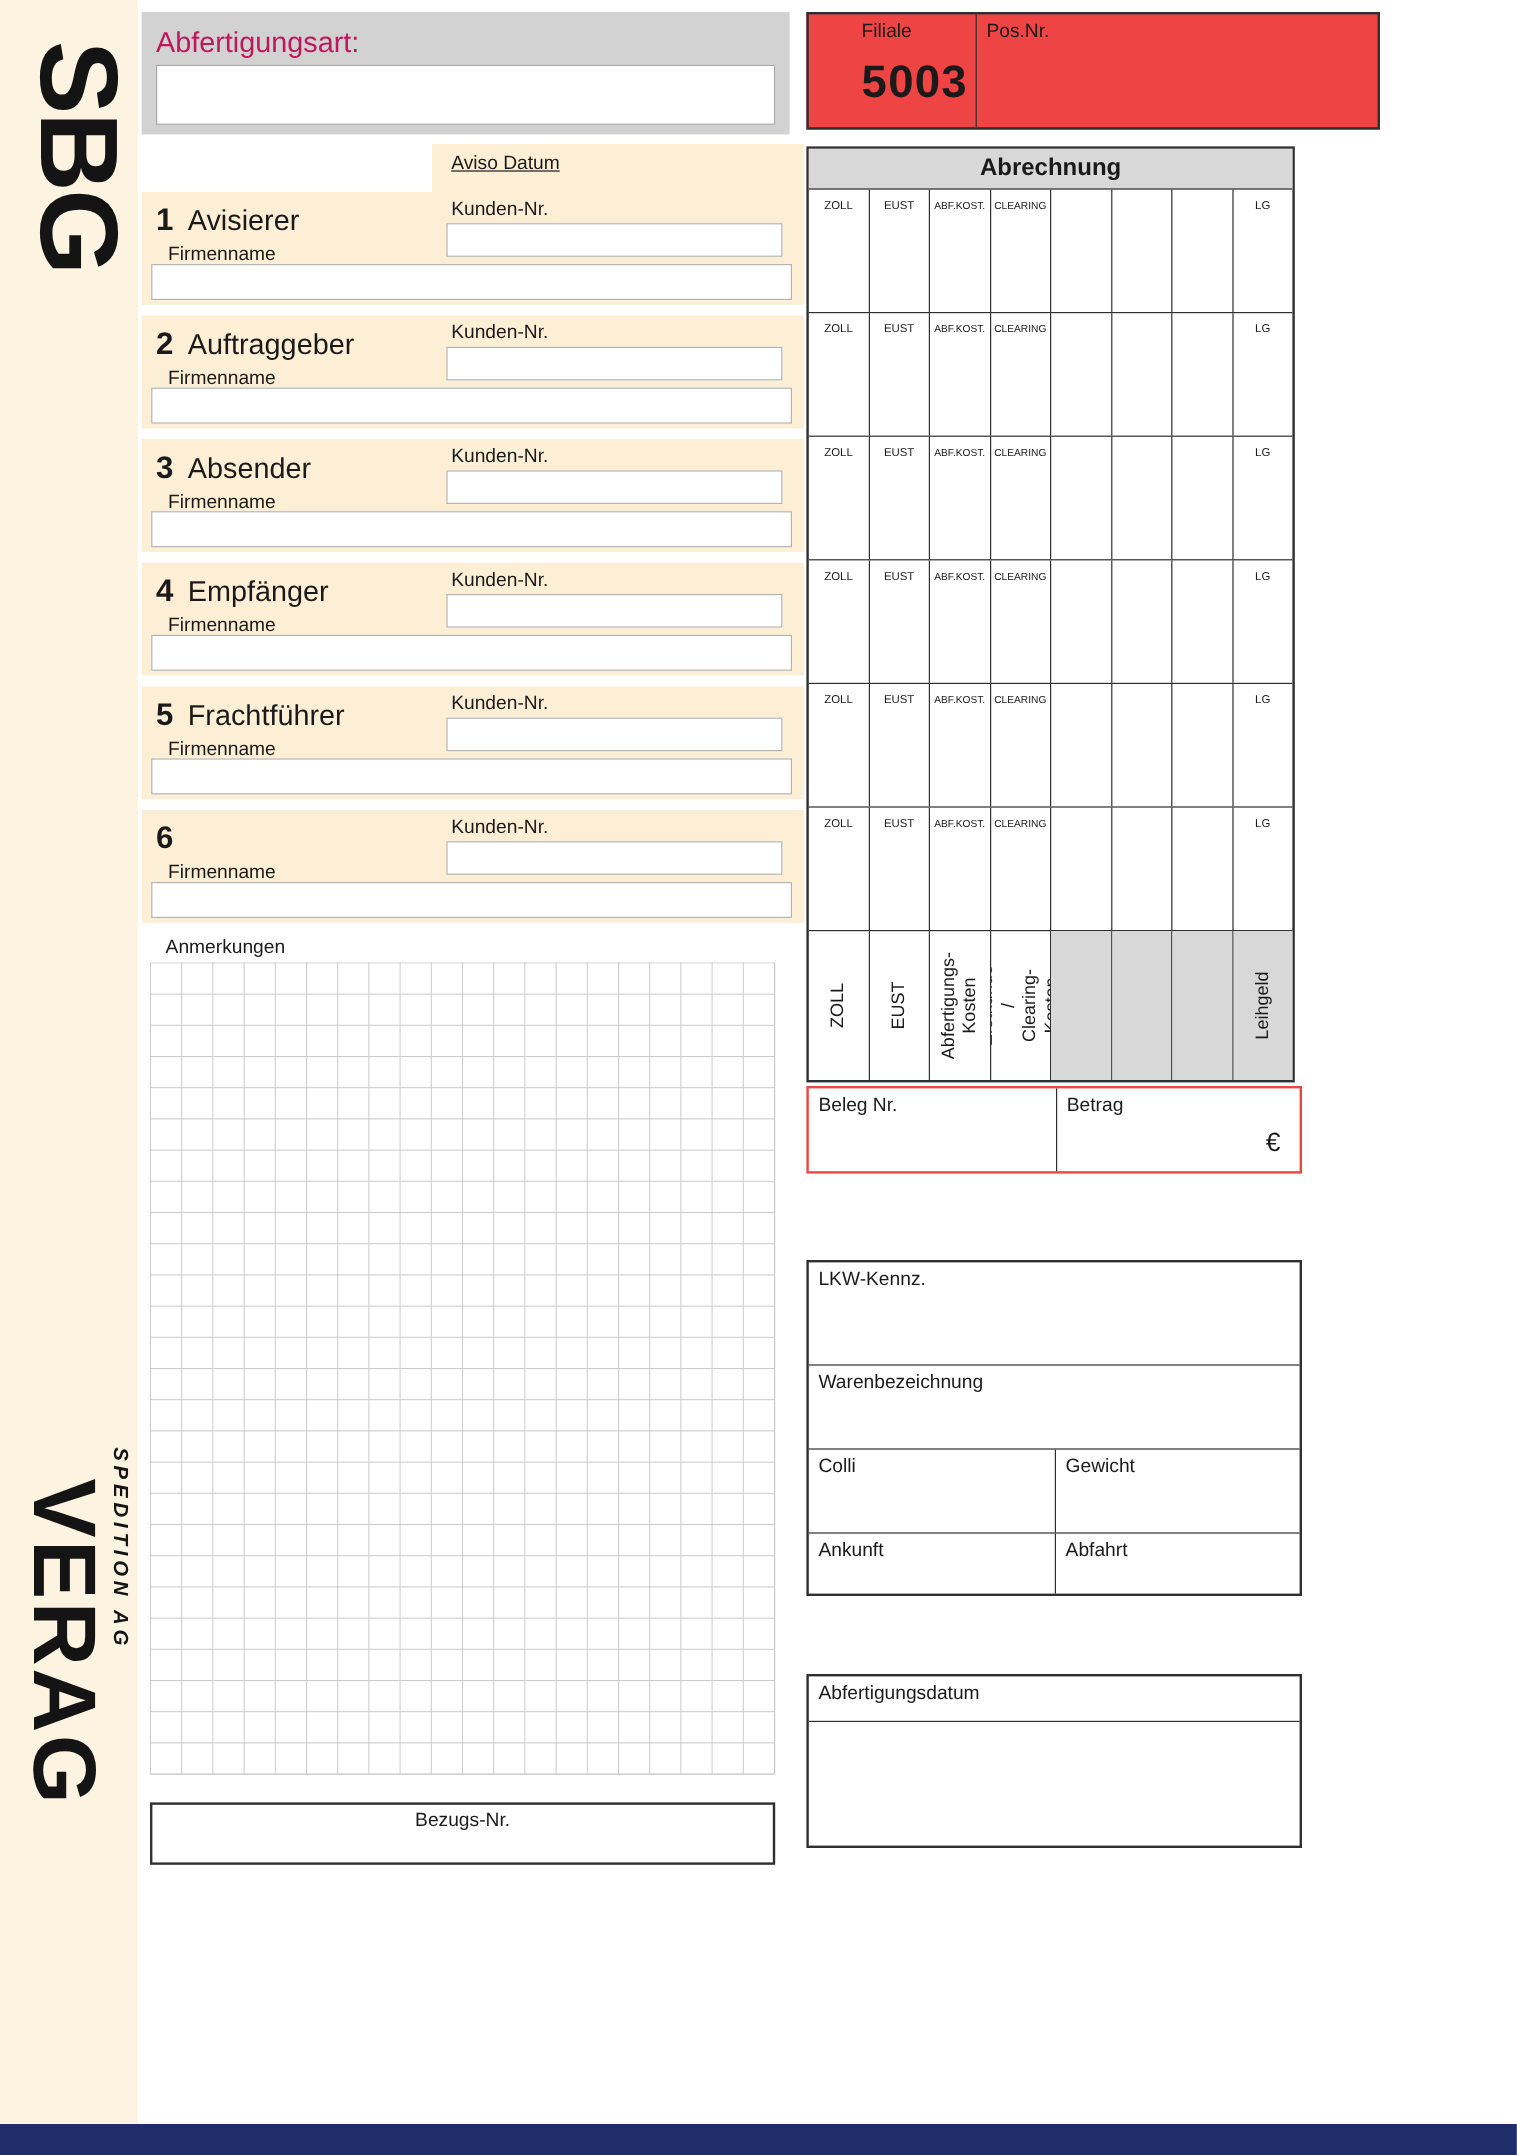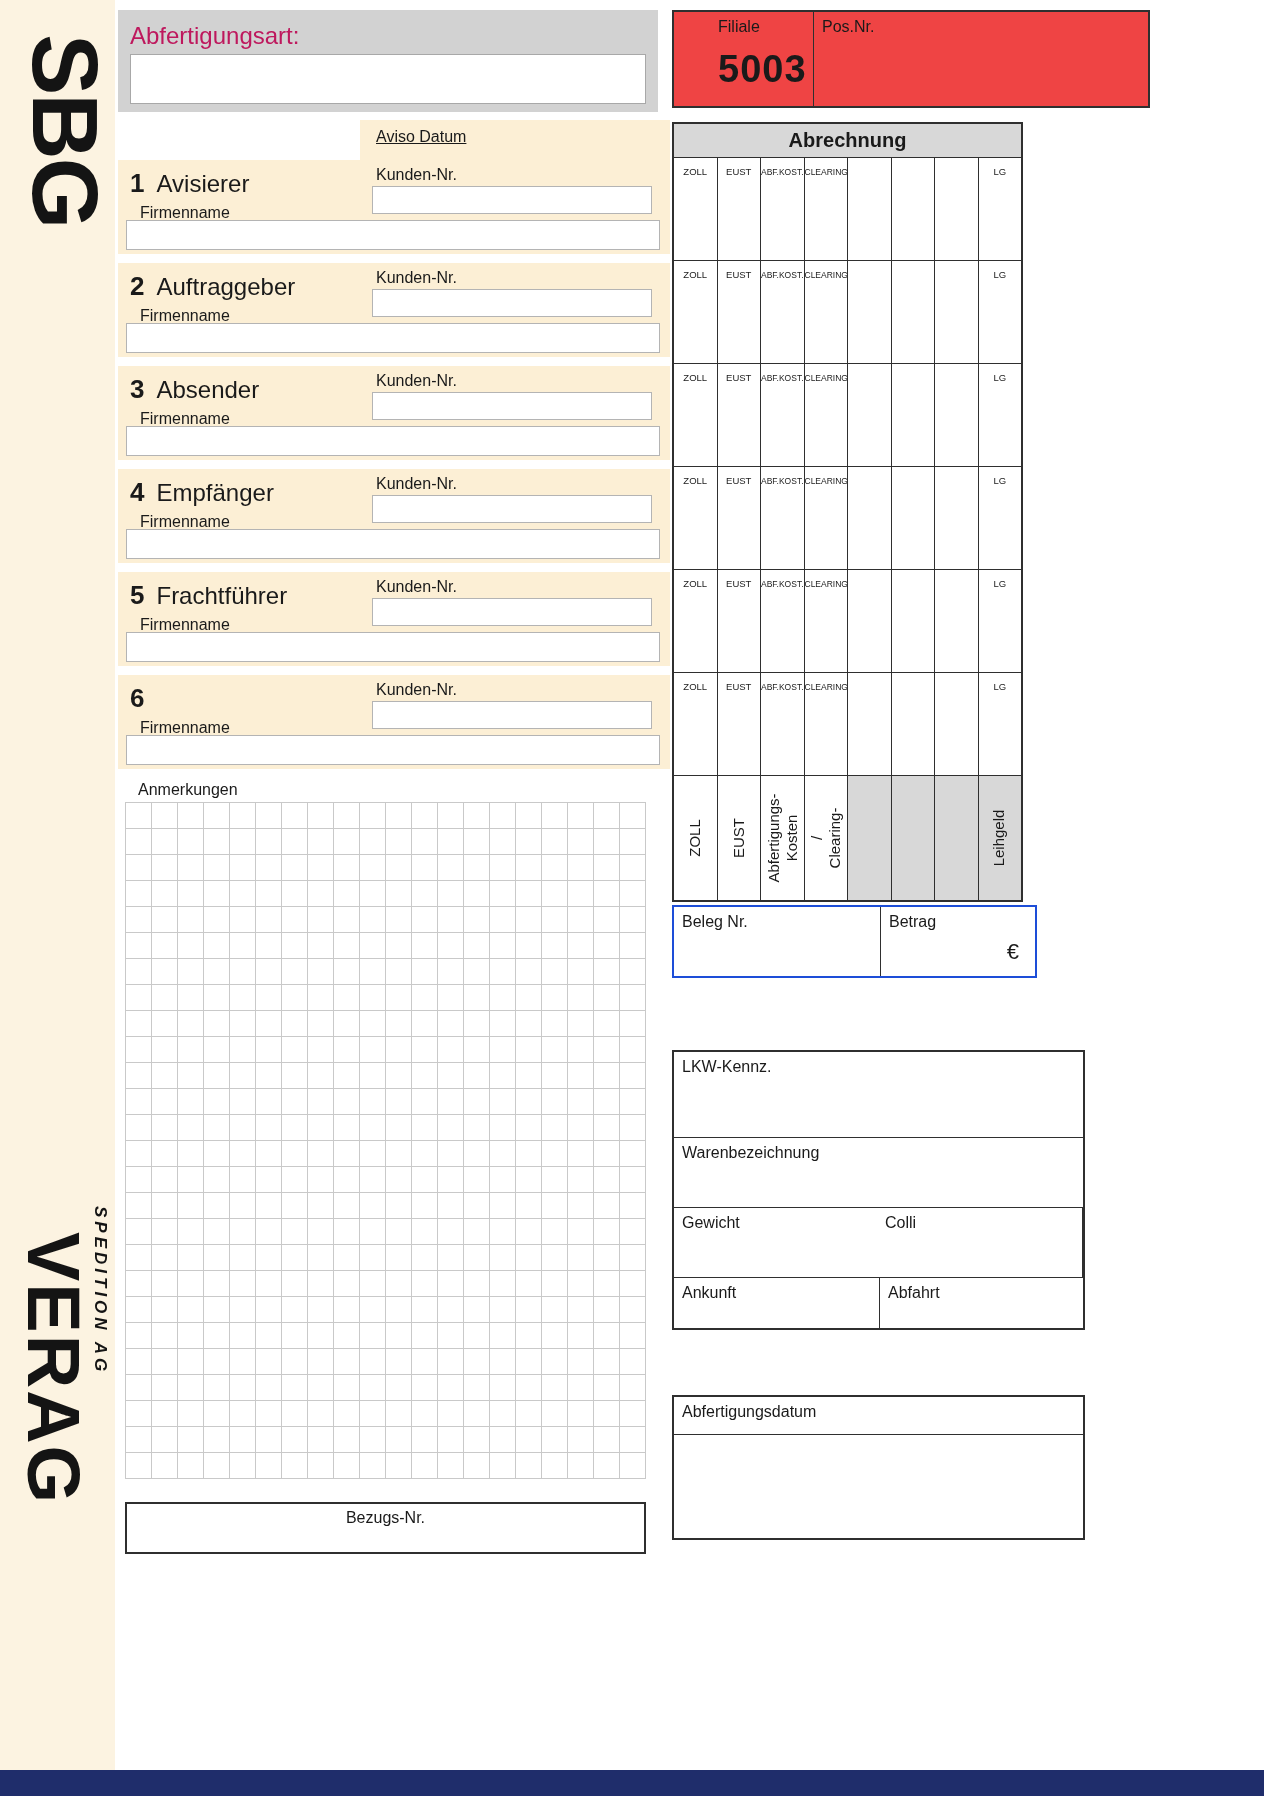--- a/index.html
+++ b/index.html
@@ -53,35 +53,35 @@
   .section { position: absolute; left: 118px; width: 552px; height: 94px; background: #fcefd5; }
   .sec-title { position: absolute; left: 12px; top: 8px; display: flex; align-items: baseline; gap: 12px; }
   .sec-num { font-size: 26px; font-weight: bold; }
   .sec-name { font-size: 24px; }
   .kunden-label { position: absolute; left: 258px; top: 6px; font-size: 16px; }
   .kunden-input { position: absolute; left: 254px; top: 26px; width: 280px; height: 28px; background: #fff; border: 1px solid #b4b4b4; }
   .firma-label { position: absolute; left: 22px; top: 44px; font-size: 16px; }
   .firma-input { position: absolute; left: 8px; top: 60px; width: 534px; height: 30px; background: #fff; border: 1px solid #b4b4b4; }
 
   
-  .ab-table { position: absolute; left: 672px; top: 122px; width: 351px; height: 780px; border: 2px solid #2f2f2f; background: #fff; display: flex; flex-direction: column; }
+  .ab-table { position: absolute; left: 672px; top: 122px; width: 407px; height: 780px; border: 2px solid #2f2f2f; background: #fff; display: flex; flex-direction: column; }
   .ab-header { height: 34px; background: #d8d8d8; border-bottom: 1px solid #2f2f2f; display: flex; align-items: center; justify-content: center; font-weight: bold; font-size: 20px; }
   .ab-row { display: flex; height: 103px; border-bottom: 1px solid #2f2f2f; }
   .ab-cell { flex: 1; border-right: 1px solid #2f2f2f; text-align: center; padding-top: 3px; overflow: hidden; }
   .ab-cell:last-child { border-right: none; }
   .ab-cell .lbl { font-size: 9.5px; white-space: nowrap; }
   .ab-row .ab-cell:nth-child(3) .lbl, .ab-row .ab-cell:nth-child(4) .lbl { font-size: 8.5px; }
   .ab-footer { flex: 1; display: flex; }
   .abf-cell { flex: 1; border-right: 1px solid #2f2f2f; display: flex; align-items: center; justify-content: center; overflow: hidden; }
   .abf-cell:last-child { border-right: none; }
   .abf-cell.shaded { background: #d8d8d8; }
   .rot { transform: rotate(-90deg); white-space: pre-line; text-align: center; font-size: 15px; line-height: 1.2; }
 
   
-  .beleg-box { position: absolute; left: 672px; top: 905px; width: 365px; height: 73px; border: 2px solid #1d4ed8; background: #fff; display: flex; }
+  .beleg-box { position: absolute; left: 672px; top: 905px; width: 413px; height: 73px; border: 2px solid #ef4444; background: #fff; display: flex; }
   .beleg-cell { width: 207px; border-right: 1px solid #2f2f2f; padding: 6px 8px; font-size: 16px; }
   .betrag-cell { flex: 1; padding: 6px 8px; font-size: 16px; position: relative; }
   .euro { position: absolute; right: 16px; top: 32px; font-size: 22px; }
 
   
   .ship-box { position: absolute; left: 672px; top: 1050px; width: 413px; height: 280px; border: 2px solid #2f2f2f; background: #fff; display: flex; flex-direction: column; }
   .ship-row { border-bottom: 1px solid #2f2f2f; padding: 6px 8px; font-size: 16px; }
   .ship-row.lkw { height: 86px; }
   .ship-row.waren { height: 70px; }
   .ship-split { display: flex; height: 70px; border-bottom: 1px solid #2f2f2f; }
@@ -307,25 +307,25 @@
 </div>
 
 <div class="ship-box">
   <div class="ship-row lkw">
     <span>LKW-Kennz.</span>
   </div>
   <div class="ship-row waren">
     <span>Warenbezeichnung</span>
   </div>
   <div class="ship-split">
+    <div class="cell left">
+      <span>Colli</span>
+    </div>
     <div class="cell right">
       <span>Gewicht</span>
-    </div>
-    <div class="cell left">
-      <span>Colli</span>
     </div>
   </div>
   <div class="ship-split last">
     <div class="cell left">
       <span>Ankunft</span>
     </div>
     <div class="cell right">
       <span>Abfahrt</span>
     </div>
   </div>

